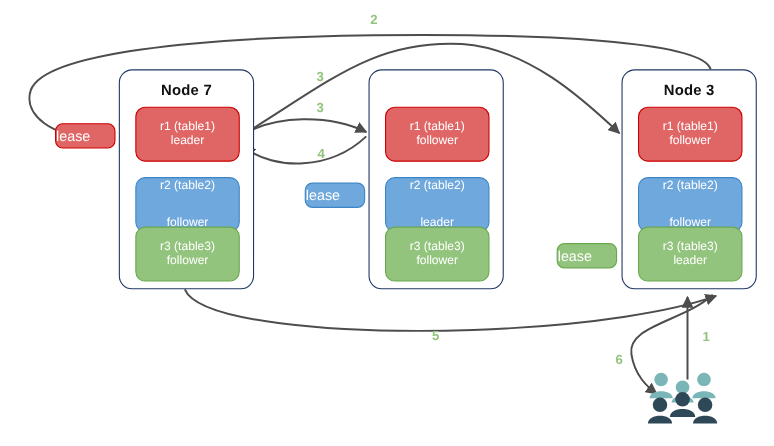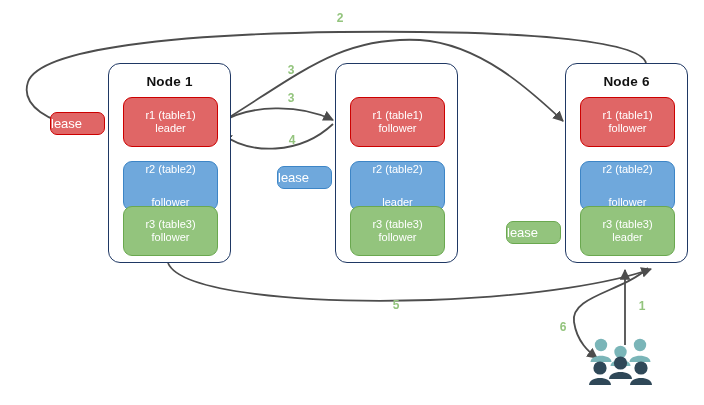--- a/index.html
+++ b/index.html
@@ -118,21 +118,21 @@
     <path d="M 333 124 C 300 155 250 155 222 134" fill="none" stroke="#4d4d4d" stroke-width="1.8" marker-end="url(#arrow)"></path>
 
     <path d="M 168 263 C 180 292 300 304 430 300 C 540 296 615 282 651 269" fill="none" stroke="#4d4d4d" stroke-width="1.8" marker-end="url(#arrow)"></path>
 
     <path d="M 625 345 L 625 270" fill="none" stroke="#4d4d4d" stroke-width="1.8" marker-end="url(#arrow)"></path>
 
     <path d="M 648 268 C 622 292 570 296 574 322 C 577 342 589 352 597 358" fill="none" stroke="#4d4d4d" stroke-width="1.8" marker-end="url(#arrow)"></path>
   </svg>
 
   <div class="node-box" id="node1" style="left:108px; top:63px; width:123px; height:200px;">
-    <div class="node-title">Node 1</div>
+    <div class="node-title">Node 7</div>
     <div class="replica rep-red r-pos-0">
       <span class="l1">r1 (table1)</span>
       <span class="l2">leader</span>
     </div>
     <div class="replica rep-blue r-pos-1">
       <span class="l1">r2 (table2)</span>
       <span class="l2">follower</span>
     </div>
     <div class="replica rep-green r-pos-2">
       <span class="l1">r3 (table3)</span>
@@ -149,21 +149,21 @@
       <span class="l1">r2 (table2)</span>
       <span class="l2">leader</span>
     </div>
     <div class="replica rep-green r-pos-2">
       <span class="l1">r3 (table3)</span>
       <span class="l2">follower</span>
     </div>
   </div>
 
   <div class="node-box" id="node3" style="left:565px; top:63px; width:123px; height:200px;">
-    <div class="node-title">Node 6</div>
+    <div class="node-title">Node 3</div>
     <div class="replica rep-red r-pos-0">
       <span class="l1">r1 (table1)</span>
       <span class="l2">follower</span>
     </div>
     <div class="replica rep-blue r-pos-1">
       <span class="l1">r2 (table2)</span>
       <span class="l2">follower</span>
     </div>
     <div class="replica rep-green r-pos-2">
       <span class="l1">r3 (table3)</span>

